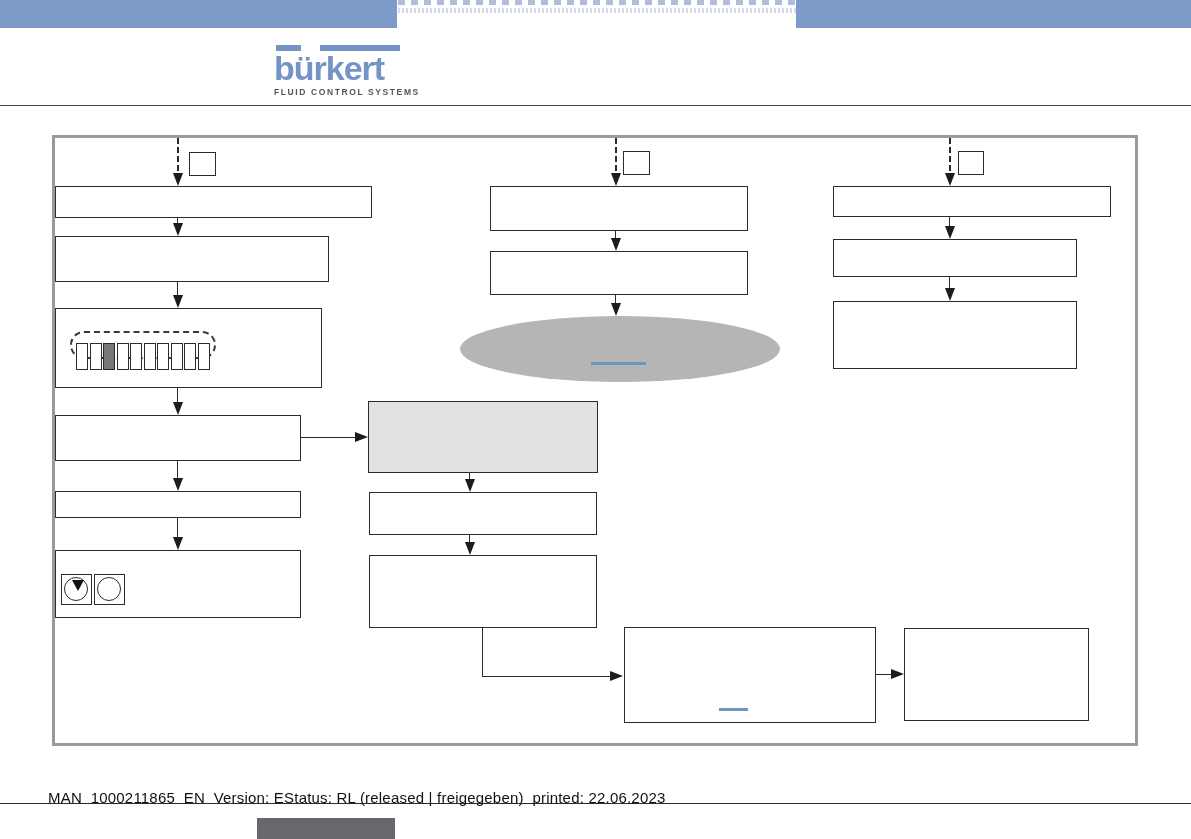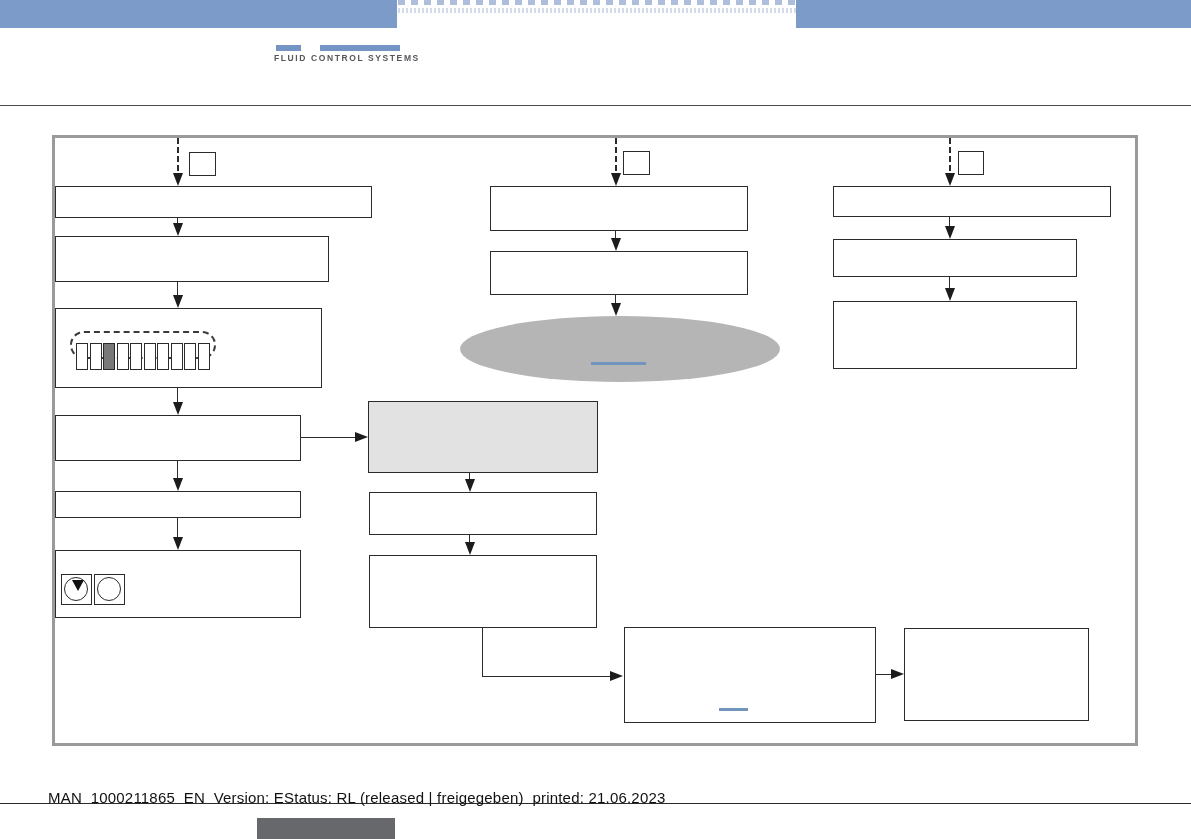--- a/index.html
+++ b/index.html
@@ -91,20 +91,21 @@
 
 <div class="bar bar-left"></div>
 <div class="bar bar-right"></div>
 <div class="watermark"></div>
 
 <div class="logo">
   <div class="logo-bars">
     <div class="logo-bar logo-bar-short"></div>
     <div class="logo-bar logo-bar-long"></div>
   </div>
+  <div class="logo-text">bürkert</div>
   <div class="logo-tagline">FLUID CONTROL SYSTEMS</div>
 </div>
 <div class="header-rule"></div>
 
 <div class="frame">
 
   <div class="dashv" style="left:122px;top:0;height:33px"></div>
   <div class="arr-d" style="left:118px;top:35px"></div>
   <div class="refbox" style="left:134px;top:14px;width:27px;height:24px"></div>
 
@@ -201,14 +202,14 @@
   <div class="arr-d" style="left:890px;top:88px"></div>
 
   <div class="fbox" style="left:778px;top:101px;width:244px;height:38px"></div>
   <div class="vline" style="left:894px;top:139px;height:12px"></div>
   <div class="arr-d" style="left:890px;top:150px"></div>
 
   <div class="fbox" style="left:778px;top:163px;width:244px;height:68px"></div>
 </div>
 
 <div class="footer-rule"></div>
-<div class="footer-text">MAN  1000211865  EN  Version: EStatus: RL (released | freigegeben)  printed: 21.06.2023</div>
+<div class="footer-text">MAN  1000211865  EN  Version: EStatus: RL (released | freigegeben)  printed: 22.06.2023</div>
 <div class="footer-block"></div>
 
 </body></html>

